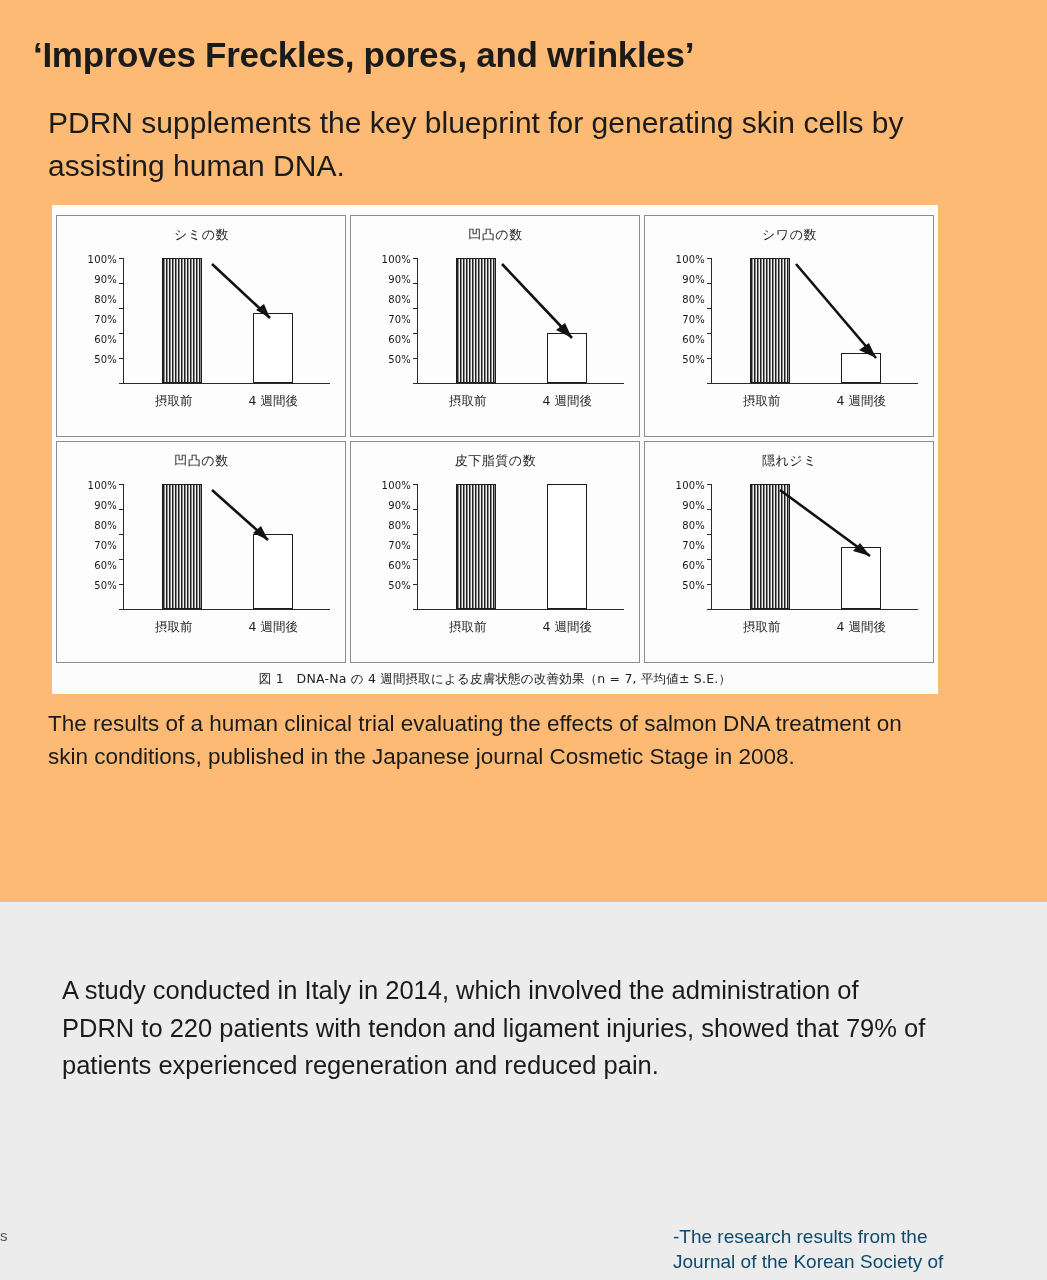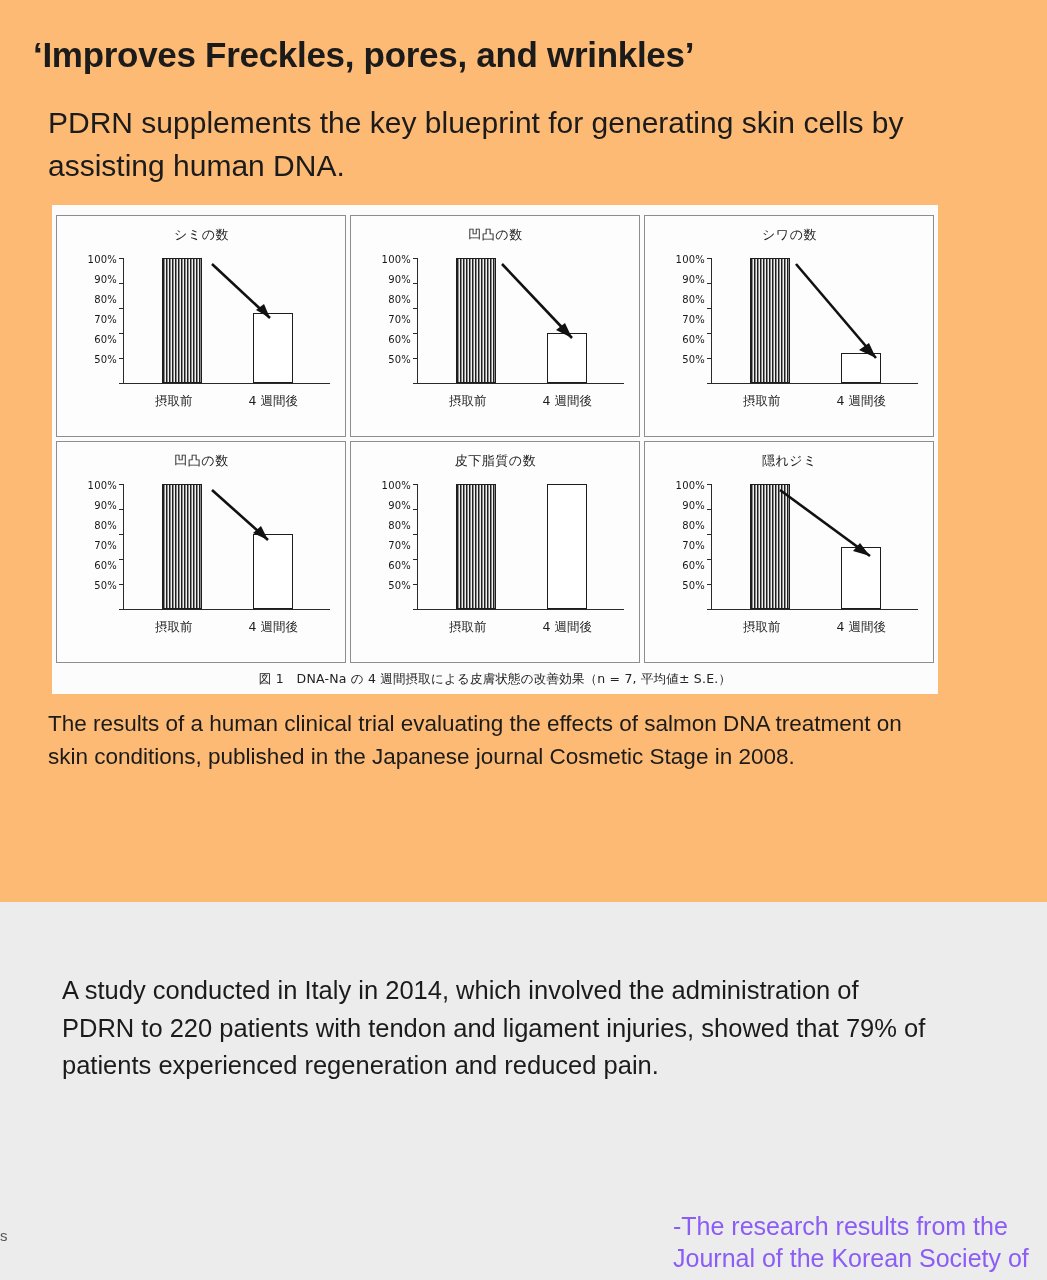--- a/index.html
+++ b/index.html
@@ -170,23 +170,23 @@
     font-size: 25.5px;
     line-height: 1.48;
     margin: 30px 0 0 62px;
     max-width: 870px;
   }
   .attribution {
     position: absolute;
     right: 14px;
     bottom: 6px;
     text-align: left;
-    font-size: 25px;
+    font-size: 19px;
     line-height: 1.28;
-    color: #8b5cf6;
+    color: #0c4a6e;
     width: 360px;
   }
   .edge-letter {
     position: absolute;
     left: 0;
     bottom: 36px;
     font-size: 15px;
     color: #555;
   }
 </style>

